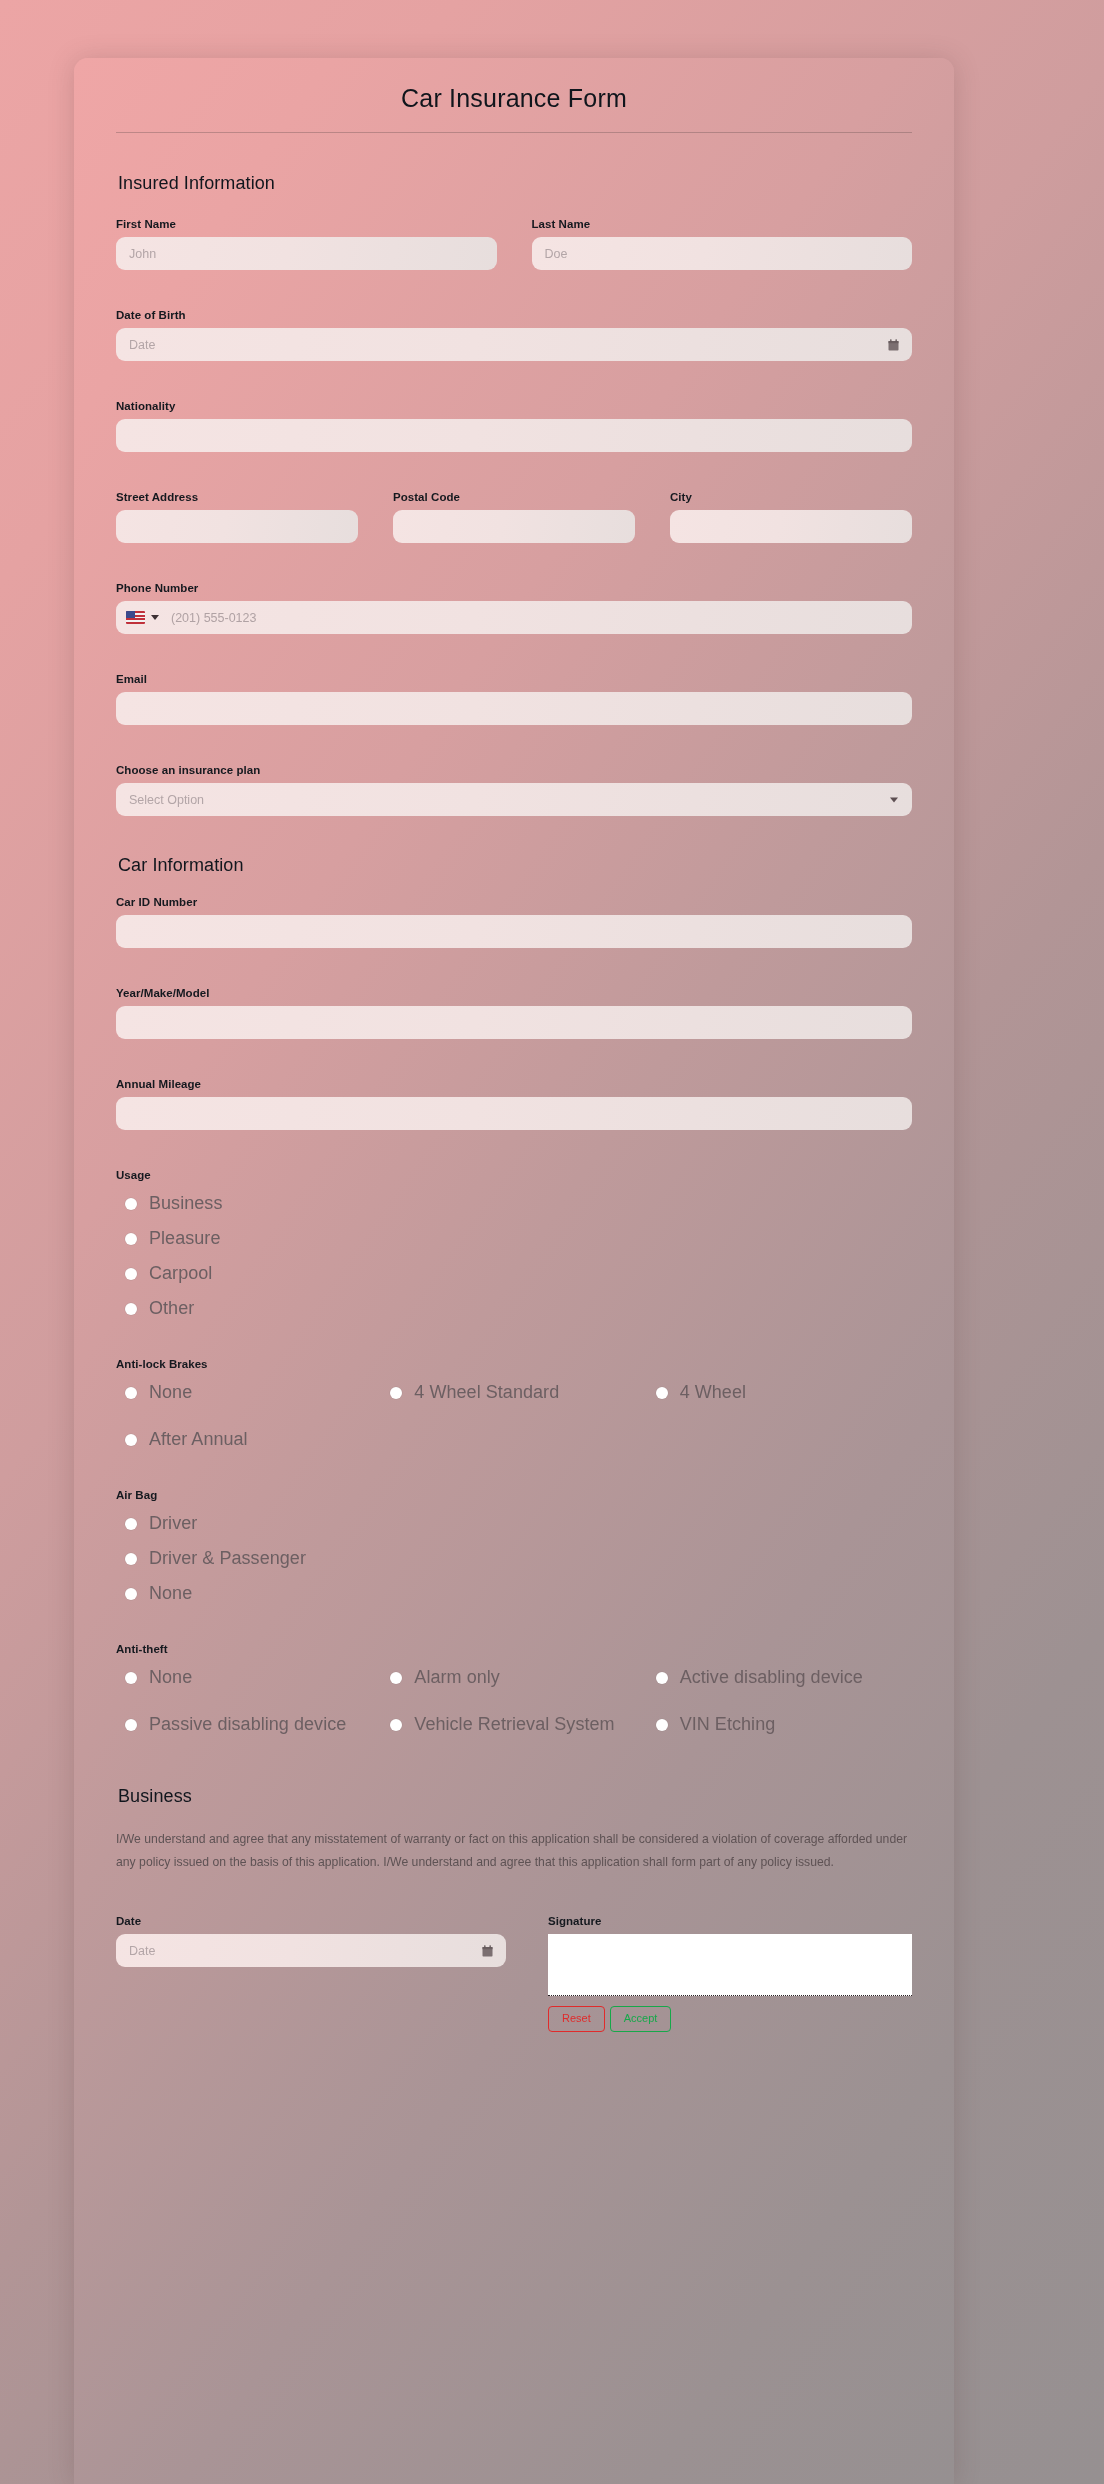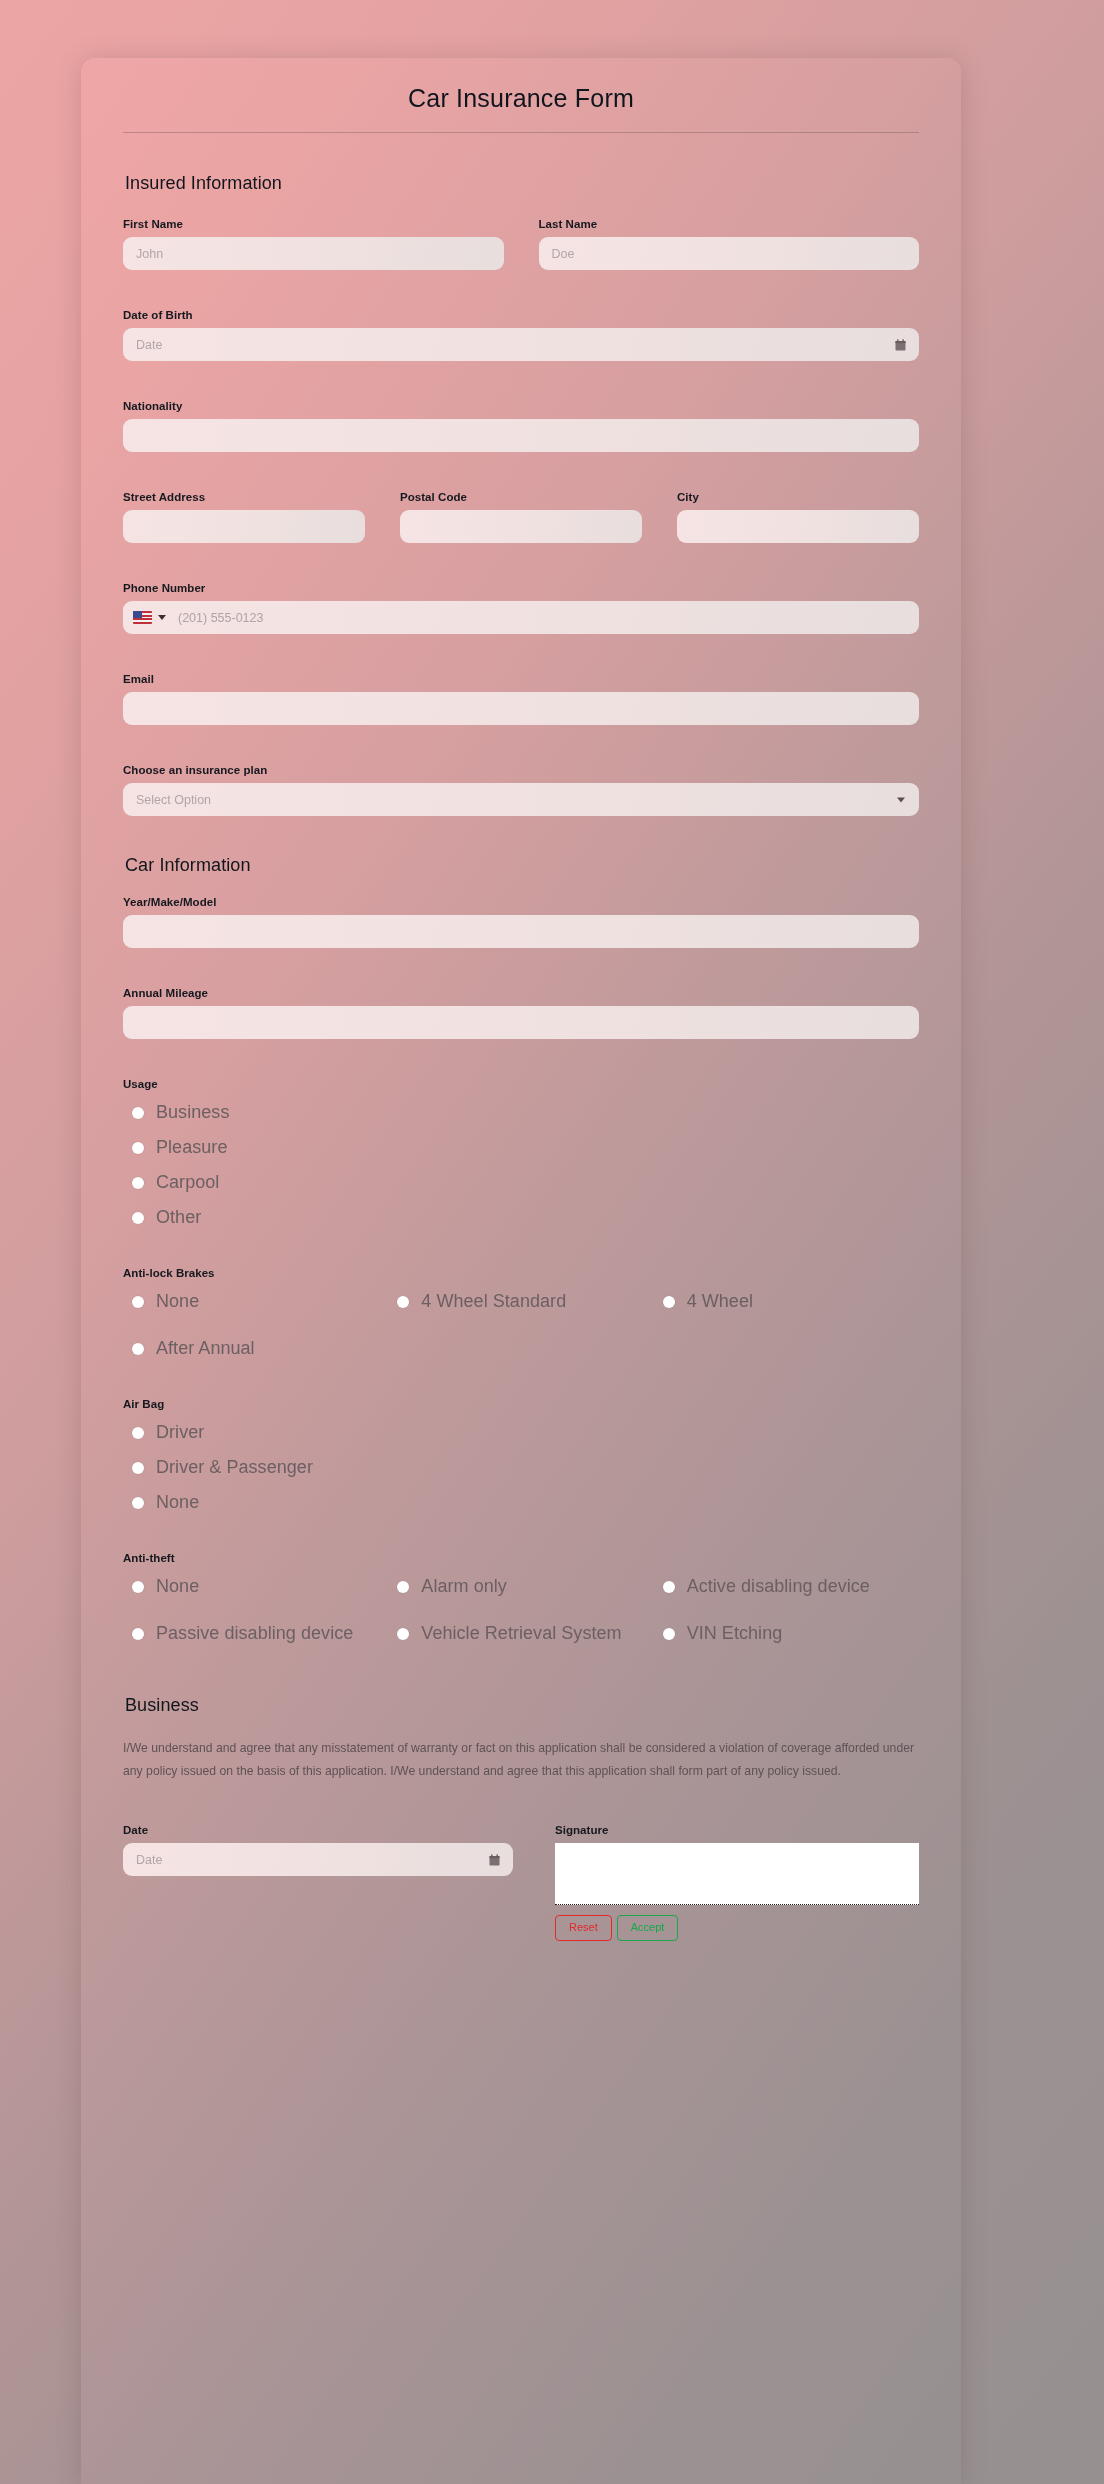--- a/index.html
+++ b/index.html
@@ -24,21 +24,21 @@
       #eca5a5 0%,
       #e5a2a2 15%,
       #cf9d9e 38%,
       #b29596 58%,
       #9d9192 78%,
       #969091 100%);
   }
 
   .card {
     position: absolute;
-    left: 81px;
+    left: 74px;
     top: 58px;
     width: 880px;
     min-height: 2426px;
     border-radius: 14px 14px 0 0;
     background: linear-gradient(125deg,
       #ef a5a5 0%,
       #eba4a4 10%,
       #d79fa0 32%,
       #bf9a9b 50%,
       #a99496 70%,
@@ -326,20 +326,24 @@
   <div class="full-field">
     <label class="field-label">Choose an insurance plan</label>
     <div class="input-box">
       <span class="ph">Select Option</span>
       <span class="select-caret"></span>
     </div>
   </div>
 
   <div class="section-heading tight">Car Information</div>
 
+  <div class="full-field">
+    <label class="field-label">Car ID Number</label>
+    <div class="input-box"></div>
+  </div>
 
   <div class="full-field">
     <label class="field-label">Year/Make/Model</label>
     <div class="input-box"></div>
   </div>
 
   <div class="full-field">
     <label class="field-label">Annual Mileage</label>
     <div class="input-box"></div>
   </div>

